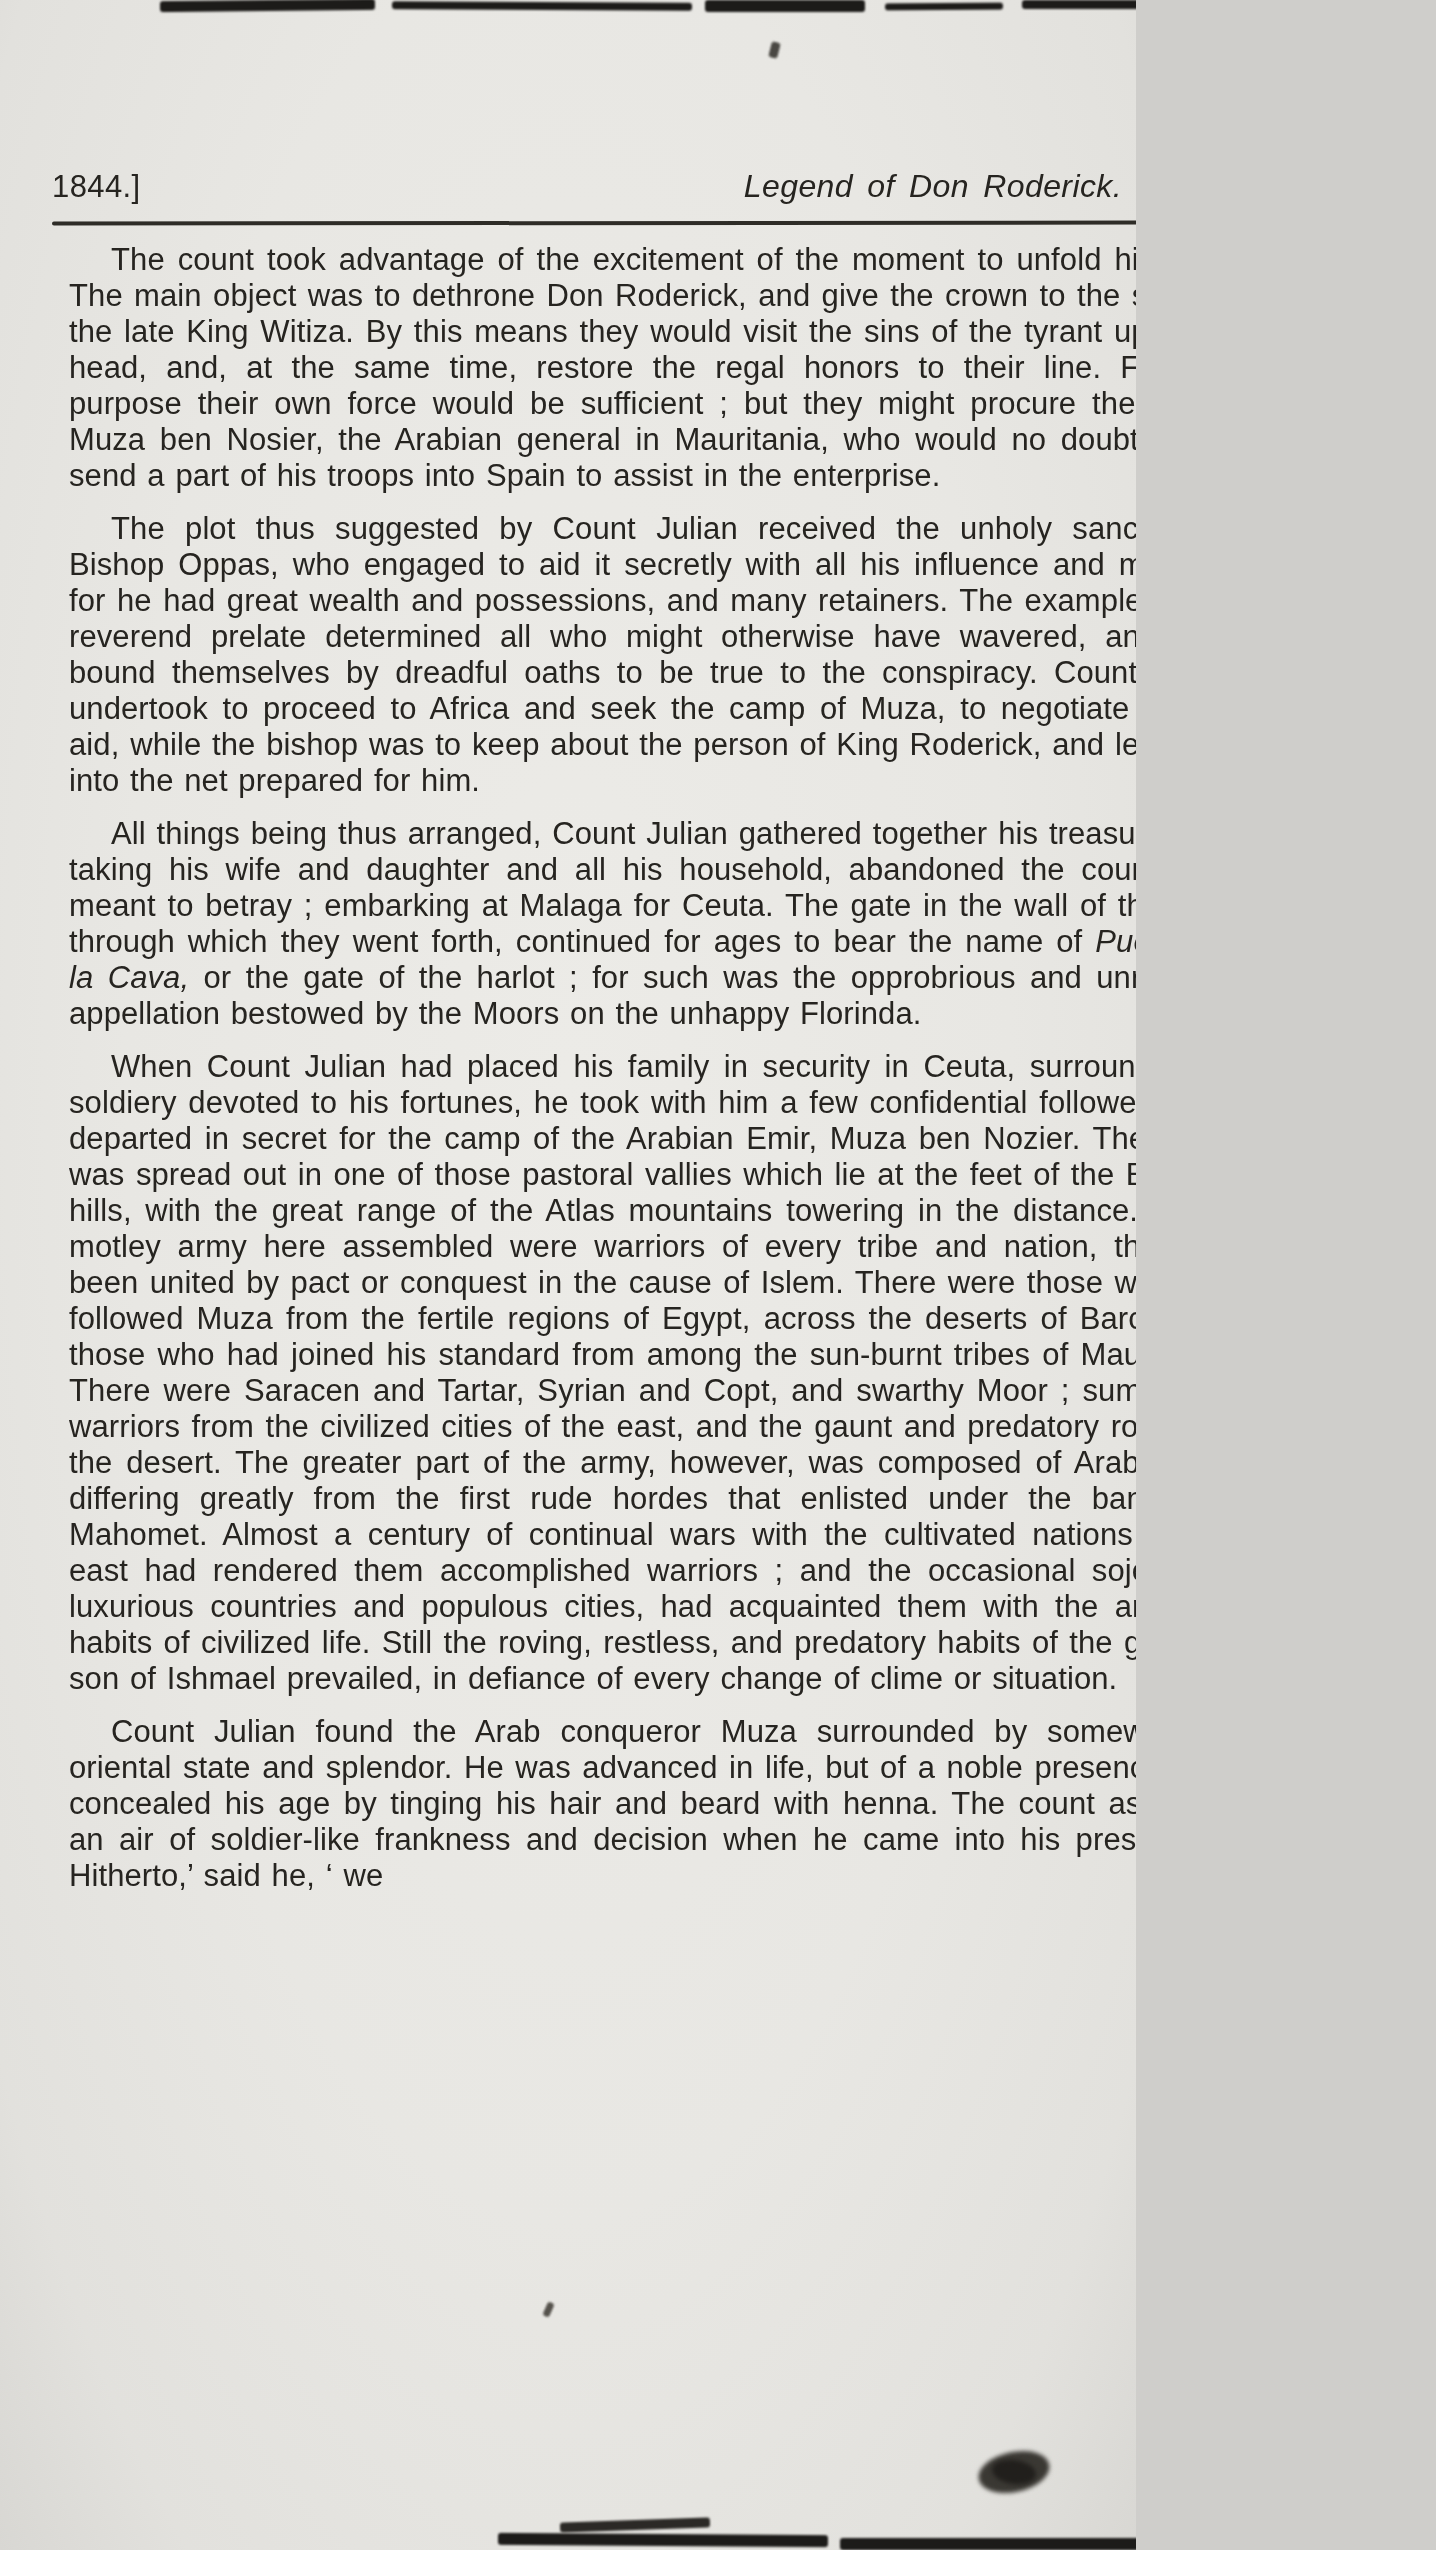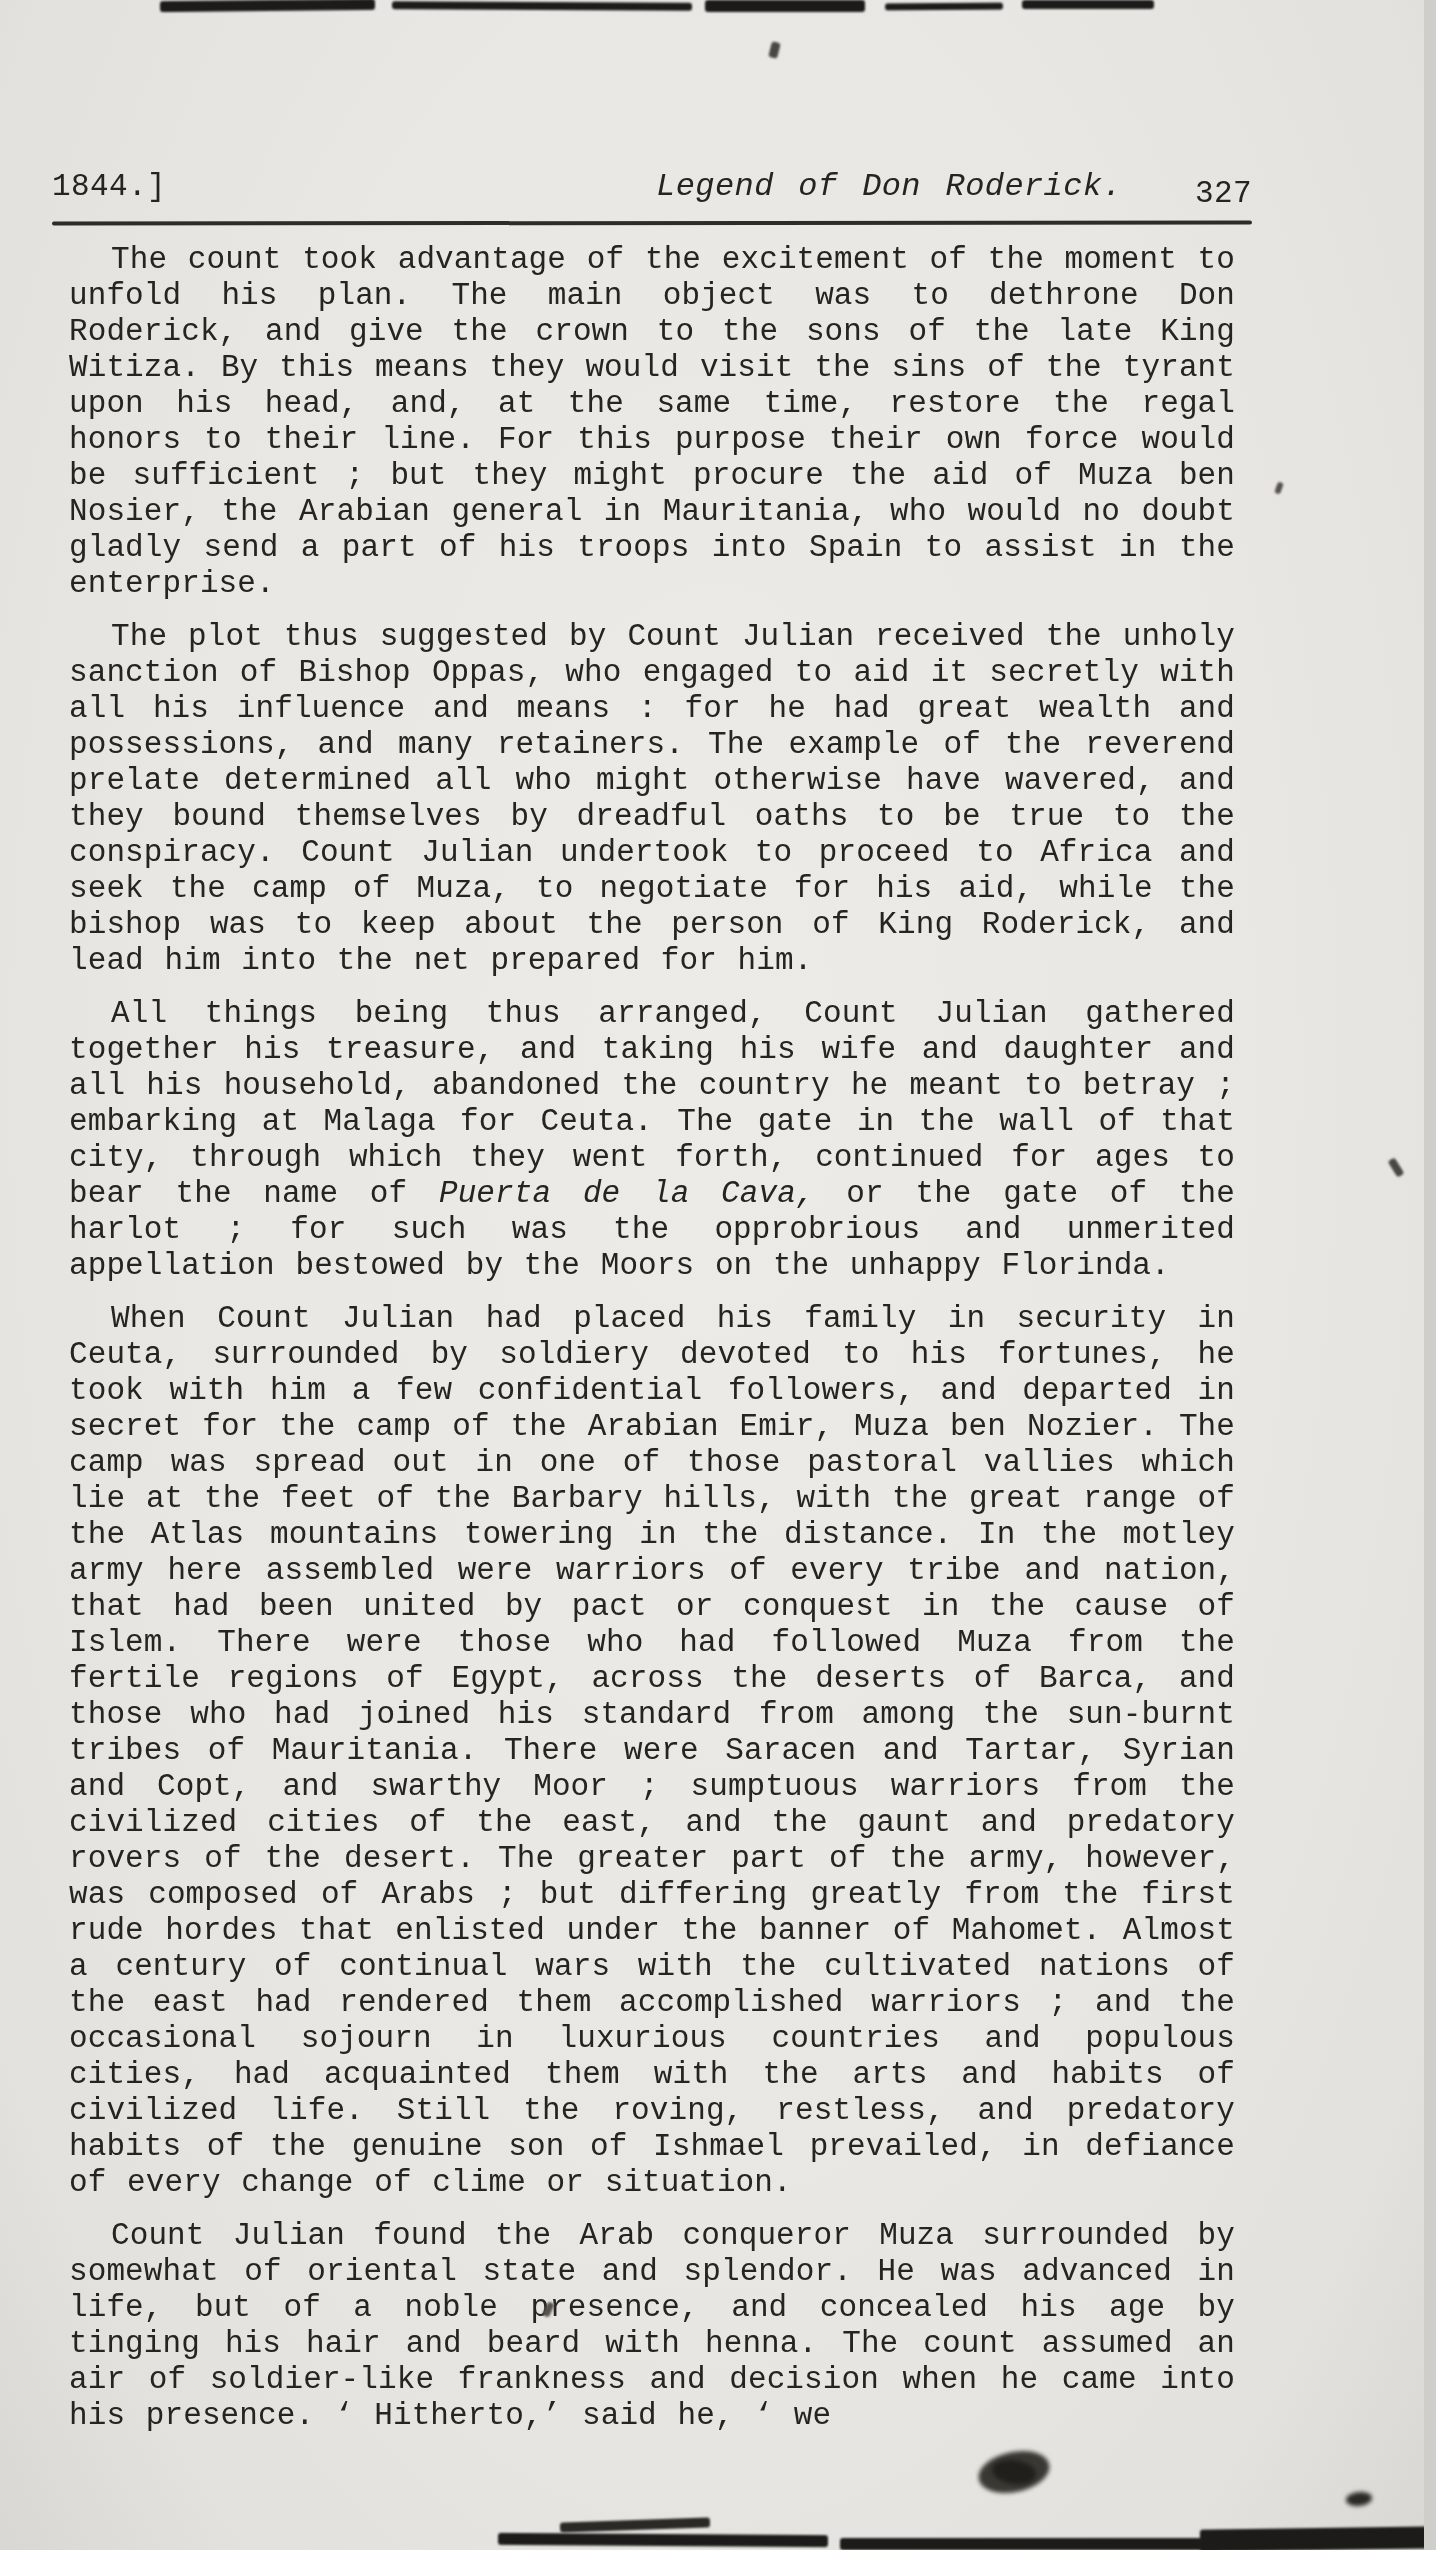--- a/index.html
+++ b/index.html
@@ -2,26 +2,26 @@
 <html><head>
 <meta charset="utf-8">
 <style>
   html, body {
     margin: 0;
     padding: 0;
     background: #cfcecb;
   }
   .page {
     position: relative;
-    width: 1424px;
+    width: 1136px;
     height: 2550px;
     overflow: hidden;
     background:
       radial-gradient(ellipse at 50% 42%, #ecebe7 0%, #e8e7e3 55%, #e2e1dd 85%, #d8d7d3 100%);
-    font-family: Liberation Mono, monospace;
+    font-family: Liberation Sans, sans-serif;
     color: #262420;
   }
   .content {
     position: absolute;
     left: 52px;
     top: 168px;
     width: 1200px;
   }
   .header {
     display: flex;

